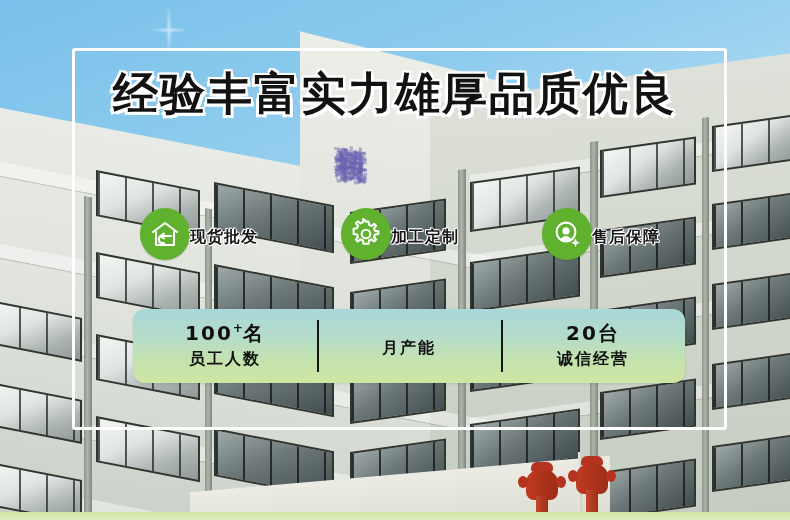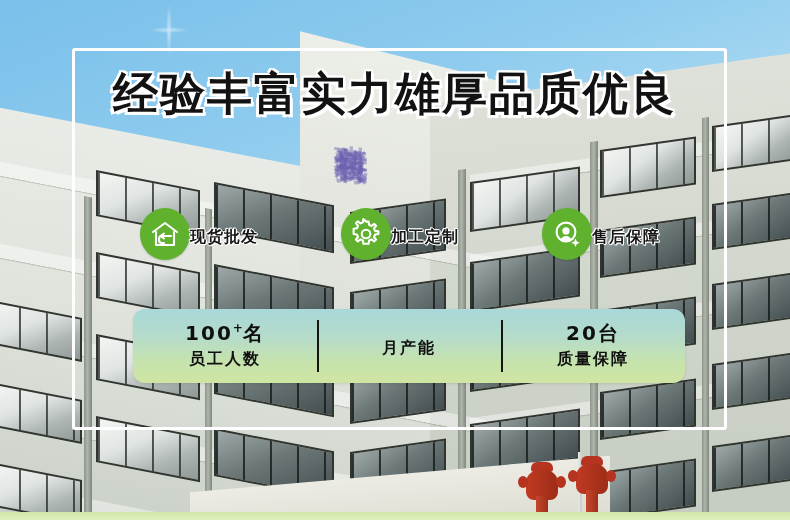--- a/index.html
+++ b/index.html
@@ -458,19 +458,19 @@
 
       <div class="stat">
         <div class="cap">月产能</div>
       </div>
 
 
       <div class="stat">
         <div class="val">
           <span>20</span><sup></sup><span>台</span>
         </div>
-        <div class="cap">质量保障</div>
+        <div class="cap">诚信经营</div>
       </div>
 
     </div>
 
   </div>
 </div>
 
 </body></html>

